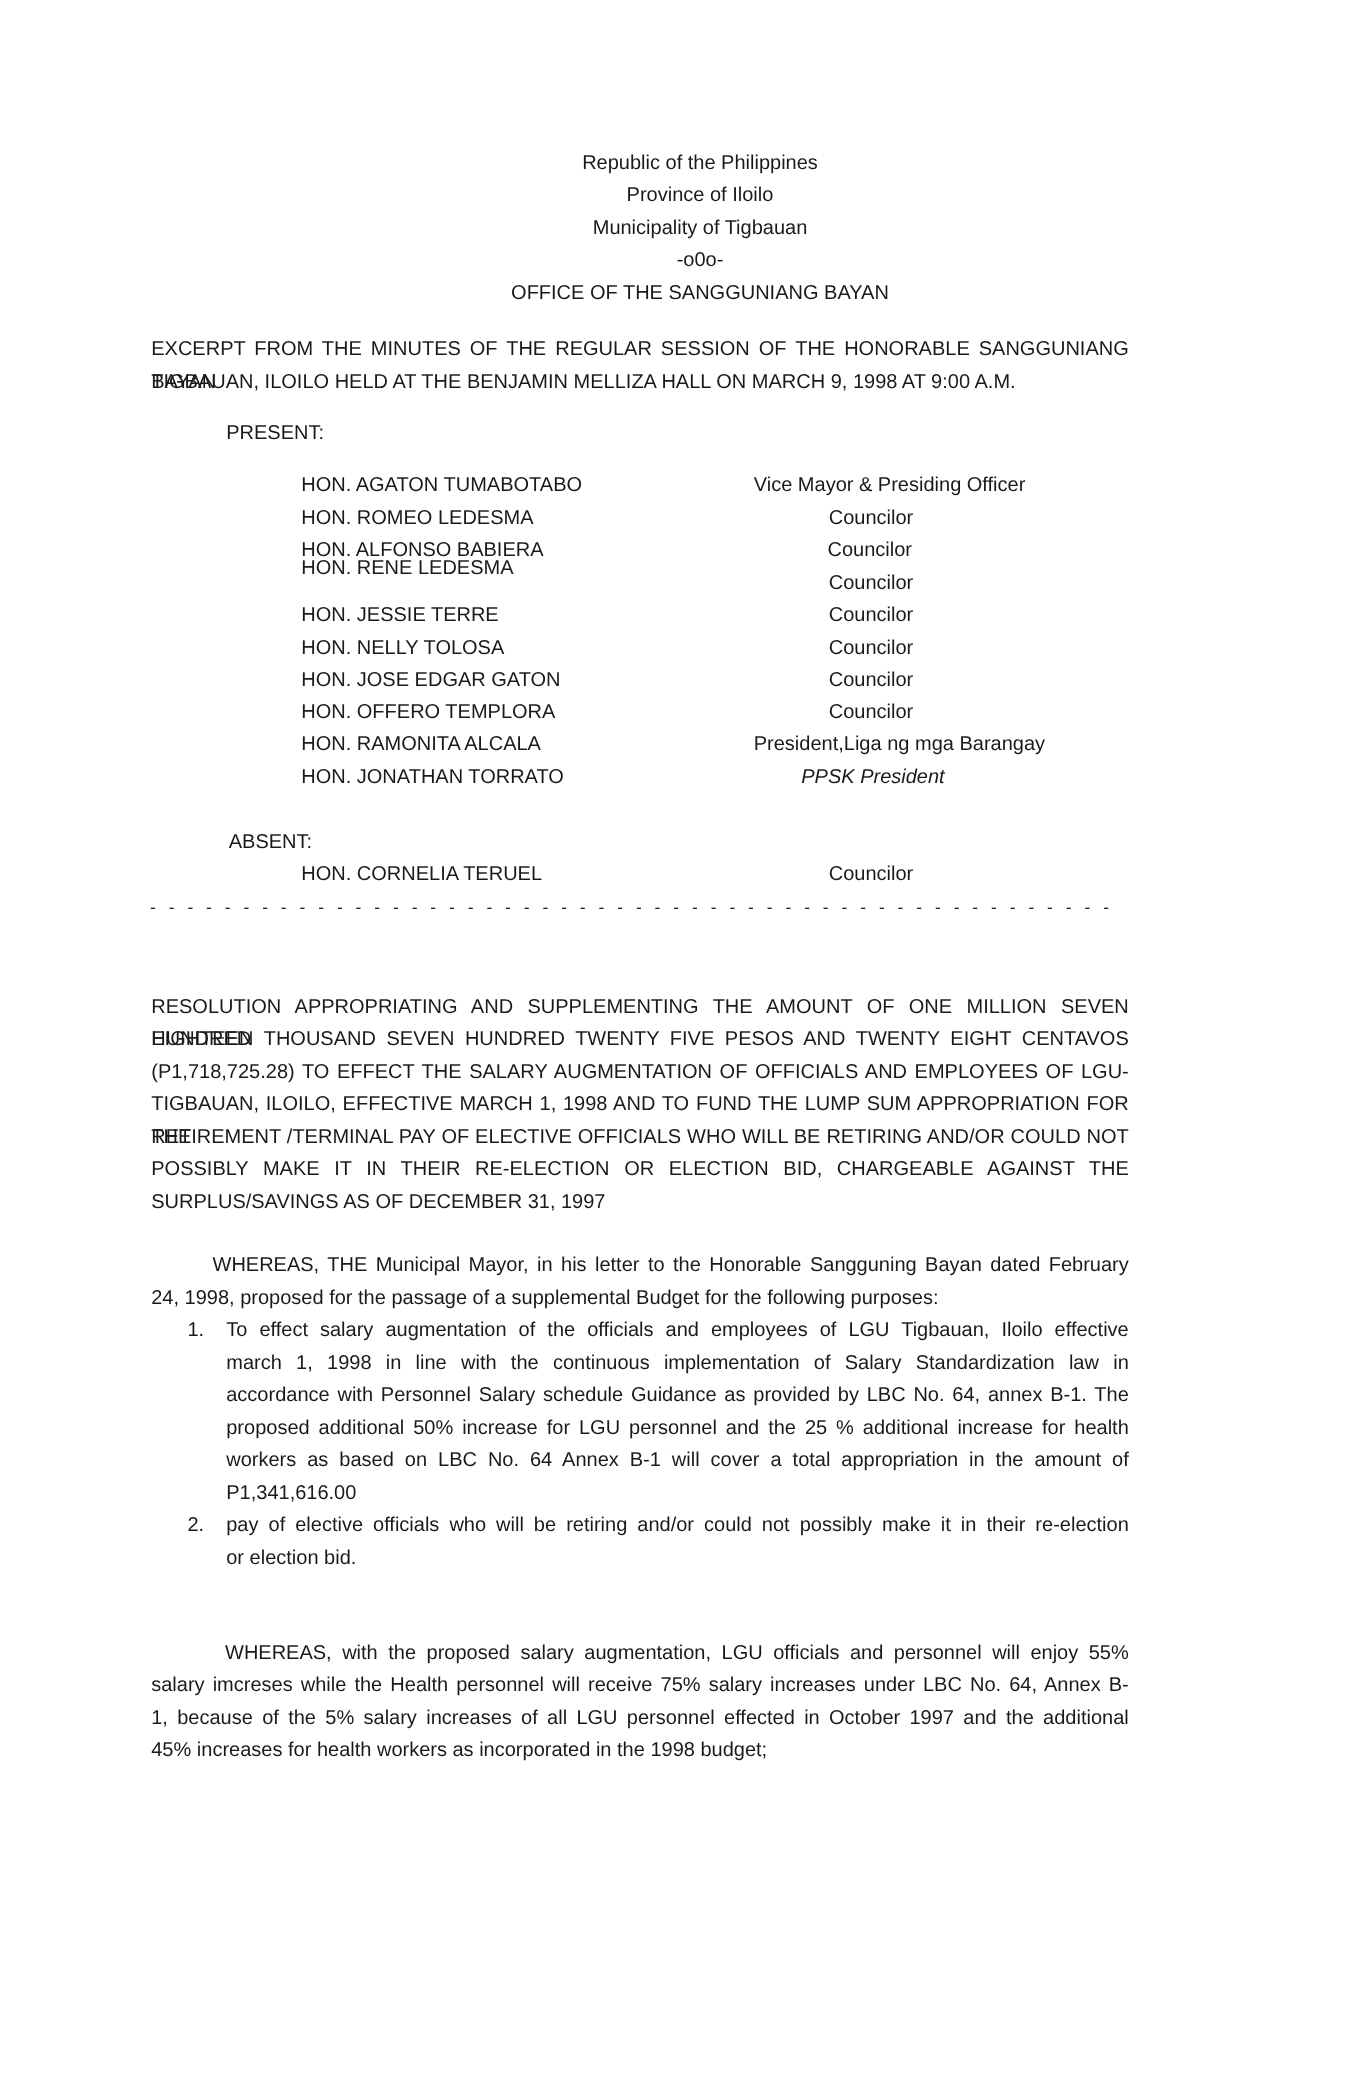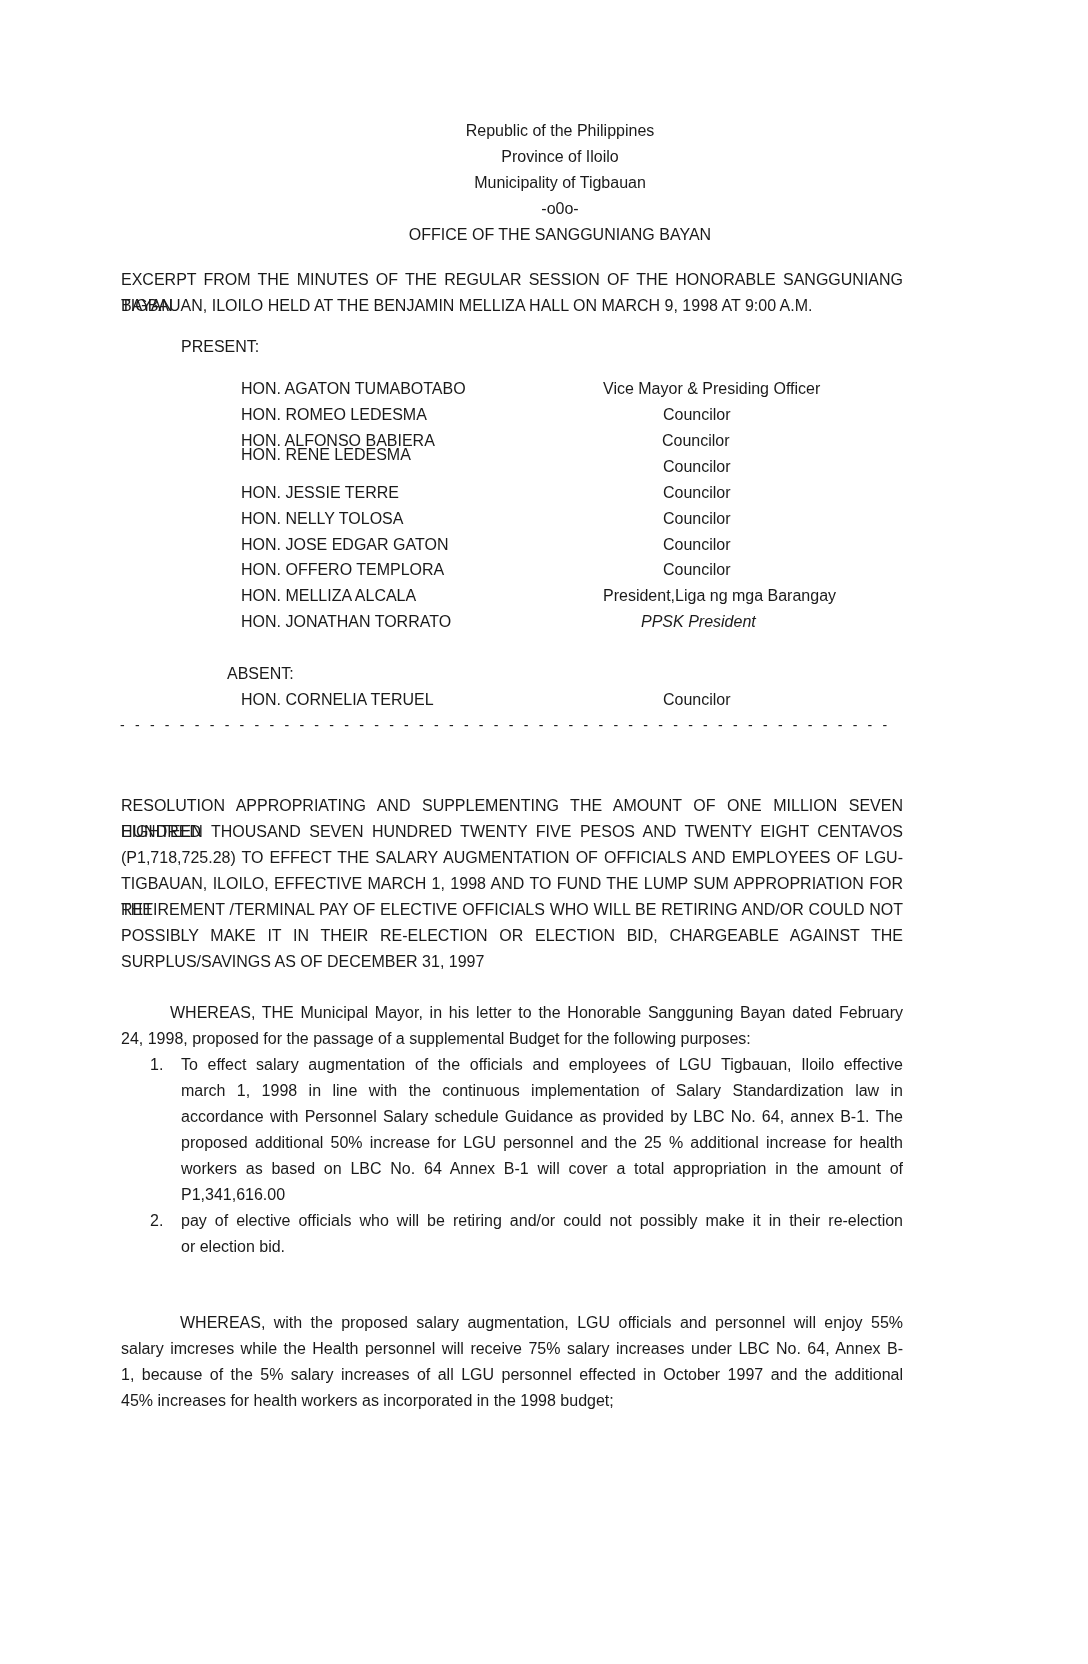--- a/index.html
+++ b/index.html
@@ -53,28 +53,28 @@
 
     <div class="abs" style="left:241px; top:510px;">HON. NELLY TOLOSA</div>
     <div class="abs" style="left:663px; top:510px;">Councilor</div>
 
     <div class="abs" style="left:241px; top:536px;">HON. JOSE EDGAR GATON</div>
     <div class="abs" style="left:663px; top:536px;">Councilor</div>
 
     <div class="abs" style="left:241px; top:561px;">HON. OFFERO TEMPLORA</div>
     <div class="abs" style="left:663px; top:561px;">Councilor</div>
 
-    <div class="abs" style="left:241px; top:587px;">HON. MELLIZA ALCALA</div>
+    <div class="abs" style="left:241px; top:587px;">HON. RAMONITA ALCALA</div>
     <div class="abs" style="left:603px; top:587px;">President,Liga ng mga Barangay</div>
 
     <div class="abs" style="left:241px; top:613px;">HON. JONATHAN TORRATO</div>
     <div class="abs" style="left:641px; top:613px;font-style:italic;">PPSK President</div>
   </div>
 
-  <div class="abs" style="left:183px; top:665px;margin-left:44px;">ABSENT:</div>
+  <div class="abs" style="left:183px; top:665px;">ABSENT:</div>
   <div class="abs" style="left:241px; top:691px;">HON. CORNELIA TERUEL</div>
   <div class="abs" style="left:663px; top:691px;">Councilor</div>
 
   <div class="dash">- - - - - - - - - - - - - - - - - - - - - - - - - - - - - - - - - - - - - - - - - - - - - - - - - - - - - - - - - - - - - - - - - - - - - - - - - - - - - - - - - - - - -</div>
 
 
   <div class="block" style="top:793px;">
     <span class="just-line">RESOLUTION APPROPRIATING AND SUPPLEMENTING THE AMOUNT OF ONE MILLION SEVEN HUNDRED</span>
     <span class="just-line">EIGHTEEN THOUSAND SEVEN HUNDRED TWENTY FIVE PESOS AND TWENTY EIGHT CENTAVOS</span>
     <span class="just-line">(P1,718,725.28) TO EFFECT THE SALARY AUGMENTATION OF OFFICIALS AND EMPLOYEES OF LGU-</span>

